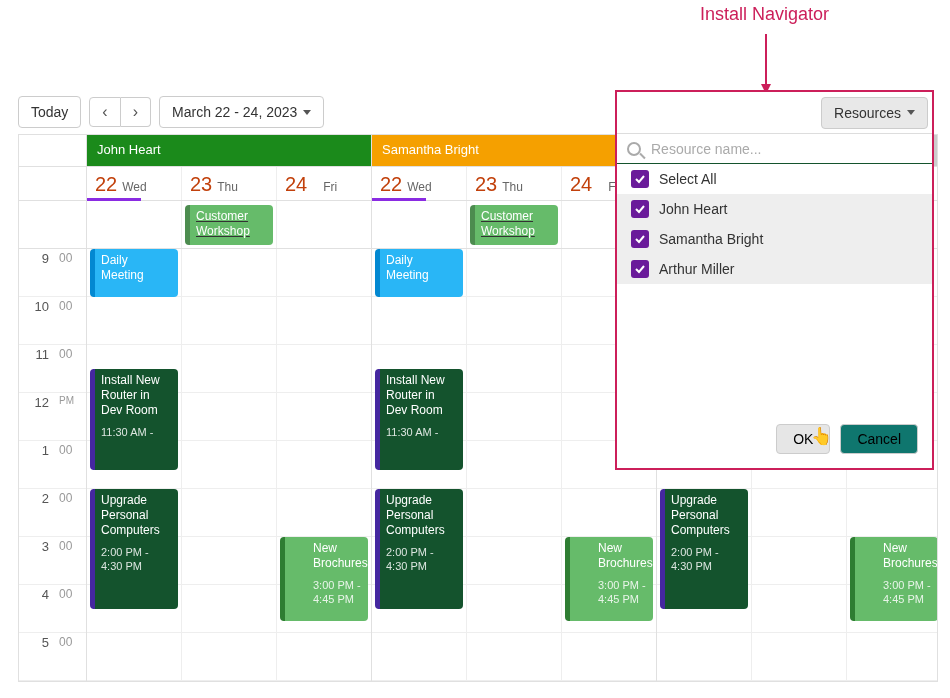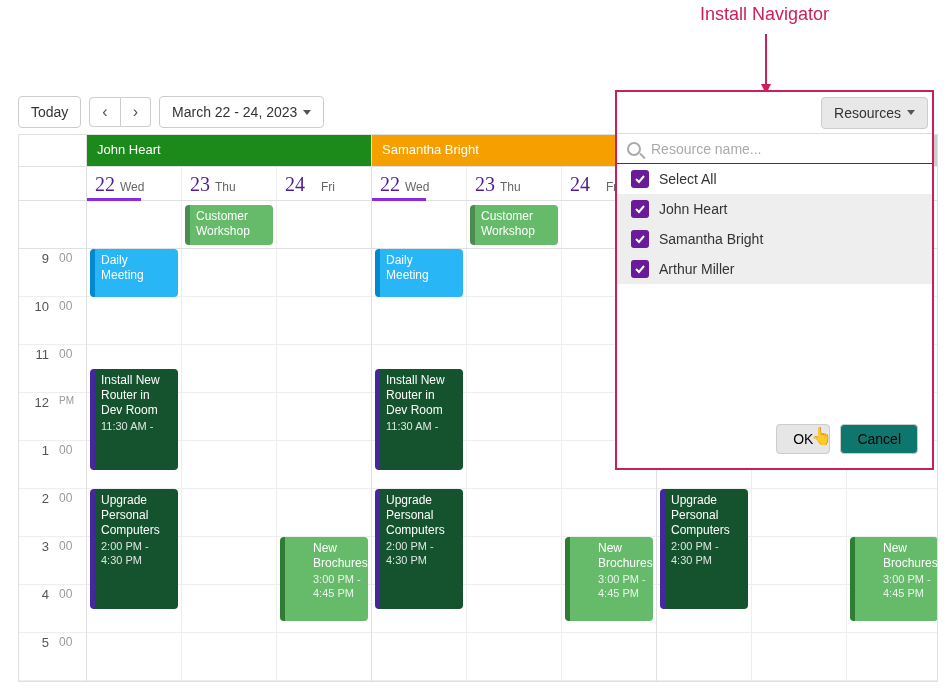--- a/index.html
+++ b/index.html
@@ -31,34 +31,34 @@
   .hour-row { flex:1; border-bottom:1px solid #eee; display:flex; }
   .hour-num { width:36px; text-align:right; padding-right:6px; font-size:13px; color:#555; padding-top:2px; }
   .hour-min { width:28px; text-align:left; font-size:12px; color:#999; padding-left:4px; padding-top:2px; }
   .hour-ampm { font-size:10px; }
   .resources-area { flex:1; display:flex; overflow:hidden; }
   .resource-col { flex:0 0 285px; border-right:1px solid #e0e0e0; position:relative; display:flex; flex-direction:column; }
   .res-header { height:32px; color:#fff; font-size:13px; padding:7px 10px; border-bottom:1px solid #e0e0e0; }
   .days-row { height:34px; display:flex; border-bottom:1px solid #e0e0e0; }
   .day-cell { flex:1; border-right:1px solid #eee; display:flex; align-items:baseline; gap:5px; padding:6px 8px; position:relative; }
   .day-cell:last-child { border-right:none;gap:16px; }
-  .day-num { font-size:20px; color:#4c1d95;font-family:Liberation Serif, serif; }
+  .day-num { font-size:20px; color:#c2410c; }
   .day-dow { font-size:12px; color:#666; }
   .day-underline { position:absolute; left:0; bottom:-1px; height:3px; width:54px; background:#8a2be2; }
   .allday-row { height:48px; display:flex; border-bottom:1px solid #e0e0e0; }
-  .allday-cell { flex:1; border-right:1px solid #eee; padding:4px 3px; }
+  .allday-cell { flex:1; border-right:1px solid #eee; padding:4px 3px;text-decoration:underline; }
   .allday-cell:last-child { border-right:none; }
   .grid-body { flex:1; position:relative; display:flex; }
   .grid-col { flex:1; border-right:1px solid #eee; position:relative; }
   .grid-col:last-child { border-right:none; }
   .grid-lines { position:absolute; inset:0; display:flex; flex-direction:column; pointer-events:none; }
   .gl-row { flex:1; border-bottom:1px solid #eee; }
   .event { position:absolute; left:3px; right:3px; border-radius:4px; padding:4px 6px; color:#fff; font-size:12px; line-height:1.25; border-left:5px solid rgba(0,0,0,0.2); overflow:hidden; }
   .event .etitle { font-weight:500; }
-  .event .etime  { font-size:11px; opacity:0.85; margin-top:2px; }
+  .event .etime  { font-size:11px; opacity:0.85; margin-top:8px; }
   .ev-blue   { background:#29b6f6; border-left-color:#0288d1; }
   .ev-green  { background:#66bb6a; border-left-color:#2e7d32;padding-left:28px; }
   .ev-purple { background:#14532d; border-left-color:#4527a0; }
   .allday-evt { border-radius:4px; padding:4px 6px; color:#fff; font-size:12px; line-height:1.25; border-left:5px solid rgba(0,0,0,0.25); height:40px; overflow:hidden; }
 
   
   .popup { position:absolute; left:615px; top:90px; width:319px; border:2px solid #cc1f5a; background:#fff;  }
   .popup-top { height:42px; border-bottom:1px solid #ddd; display:flex; align-items:center; justify-content:flex-end; padding-right:4px; }
   .popup-search { height:30px; border-bottom:1px solid #14532d; display:flex; align-items:center; padding:0 10px; gap:8px; }
   .popup-search input { flex:1; border:none; outline:none; font-size:14px; color:#555; }

